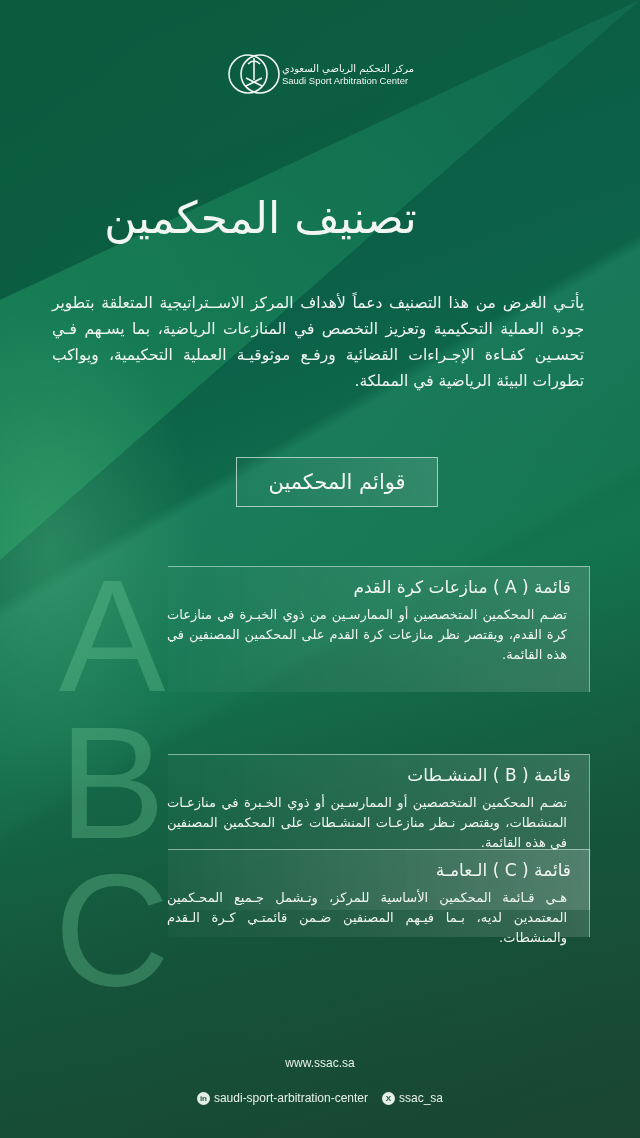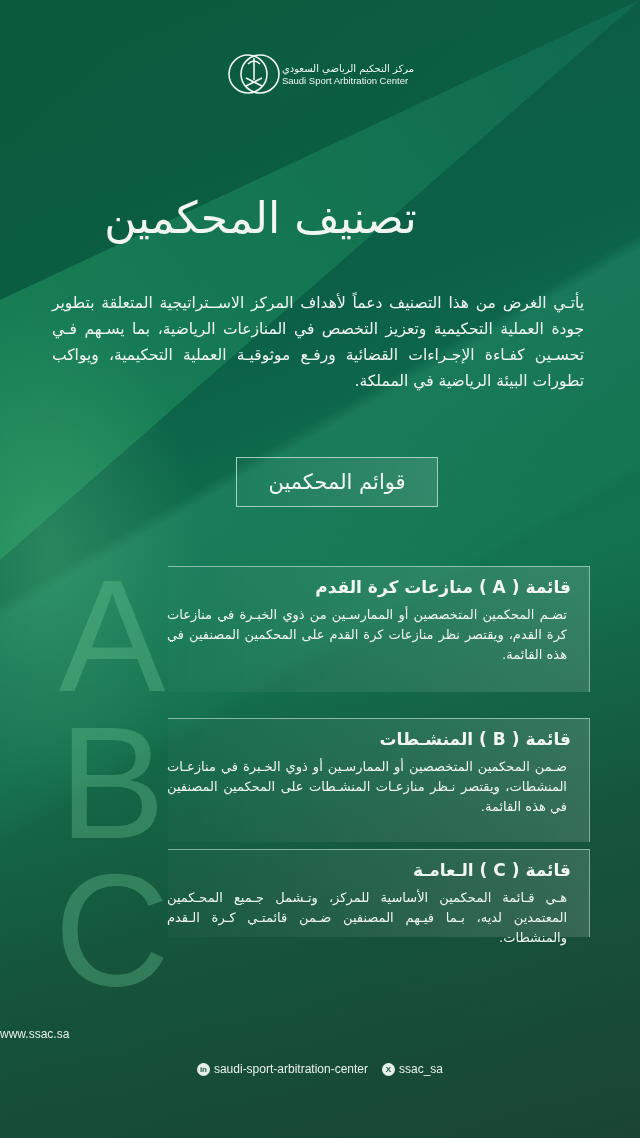--- a/index.html
+++ b/index.html
@@ -64,25 +64,25 @@
     text-align:center;
   }
   .card {
     position:absolute; left:168px; width:422px;
     background: linear-gradient(90deg, rgba(255,255,255,0.02) 0%, rgba(255,255,255,0.14) 100%);
     border-top:1.5px solid rgba(220,240,230,0.55);
     border-right:1.5px solid rgba(220,240,230,0.55);
     box-sizing:border-box; padding:10px 18px 10px 0;
     direction:rtl;
   }
-  .card-title { font-size:17px; font-weight:bold; margin-bottom:8px; text-align:right; }
+  .card-title { font-size:17px; font-weight:normal; margin-bottom:8px; text-align:right; }
   .card-body { font-size:13px; line-height:20px; text-align:justify; padding-right:4px; width:400px; }
 
   .footer {
-    position:absolute; top:1027px; left:0; width:640px; text-align:left;
+    position:absolute; top:1056px; left:0; width:640px; text-align:center;
     font-family:"Liberation Sans", sans-serif; font-size:12px; color:#e9f1ec;
   }
   .footer-row { display:flex; justify-content:center; align-items:center; gap:4px; margin-top:21px; }
   .social-icon {
     display:inline-flex; width:13px; height:13px; border-radius:50%;
     background:#e6eee9; color:#1a5a40; font-size:8px; font-weight:bold;
     align-items:center; justify-content:center; line-height:13px;
   }
 </style>
 </head>
@@ -118,23 +118,23 @@
 
 <div class="lists-tag">قوائم المحكمين</div>
 
 <div class="big-letter" style="top:566px;">A</div>
 <div class="card" style="top:566px; height:126px;">
   <div class="card-title">قائمة ( A ) منازعات كرة القدم</div>
   <div class="card-body">تضـم المحكمين المتخصصين أو الممارسـين من ذوي الخبـرة في منازعات كرة القدم، ويقتصر نظر منازعات كرة القدم على المحكمين المصنفين في هذه القائمة.</div>
 </div>
 
 <div class="big-letter" style="top:713px;">B</div>
-<div class="card" style="top:718px; height:124px;">
+<div class="card" style="top:754px; height:156px;">
   <div class="card-title">قائمة ( B ) المنشـطات</div>
-  <div class="card-body">ضـمن المحكمين المتخصصين أو الممارسـين أو ذوي الخـبرة في منازعـات المنشطات، ويقتصر نـظر منازعـات المنشـطات على المحكمين المصنفين في هذه القائمة.</div>
+  <div class="card-body">تضـم المحكمين المتخصصين أو الممارسـين أو ذوي الخـبرة في منازعـات المنشطات، ويقتصر نـظر منازعـات المنشـطات على المحكمين المصنفين في هذه القائمة.</div>
 </div>
 
 <div class="big-letter" style="top:860px;">C</div>
 <div class="card" style="top:849px; height:88px;">
   <div class="card-title">قائمة ( C ) الـعامـة</div>
   <div class="card-body">هـي قـائمة المحكمين الأساسية للمركز، وتـشمل جـميع المحـكمين المعتمدين لديه، بـما فيـهم المصنفين ضـمن قائمتـي كـرة الـقدم والمنشطات.</div>
 </div>
 
 <div class="footer">
   <div>www.ssac.sa</div>

